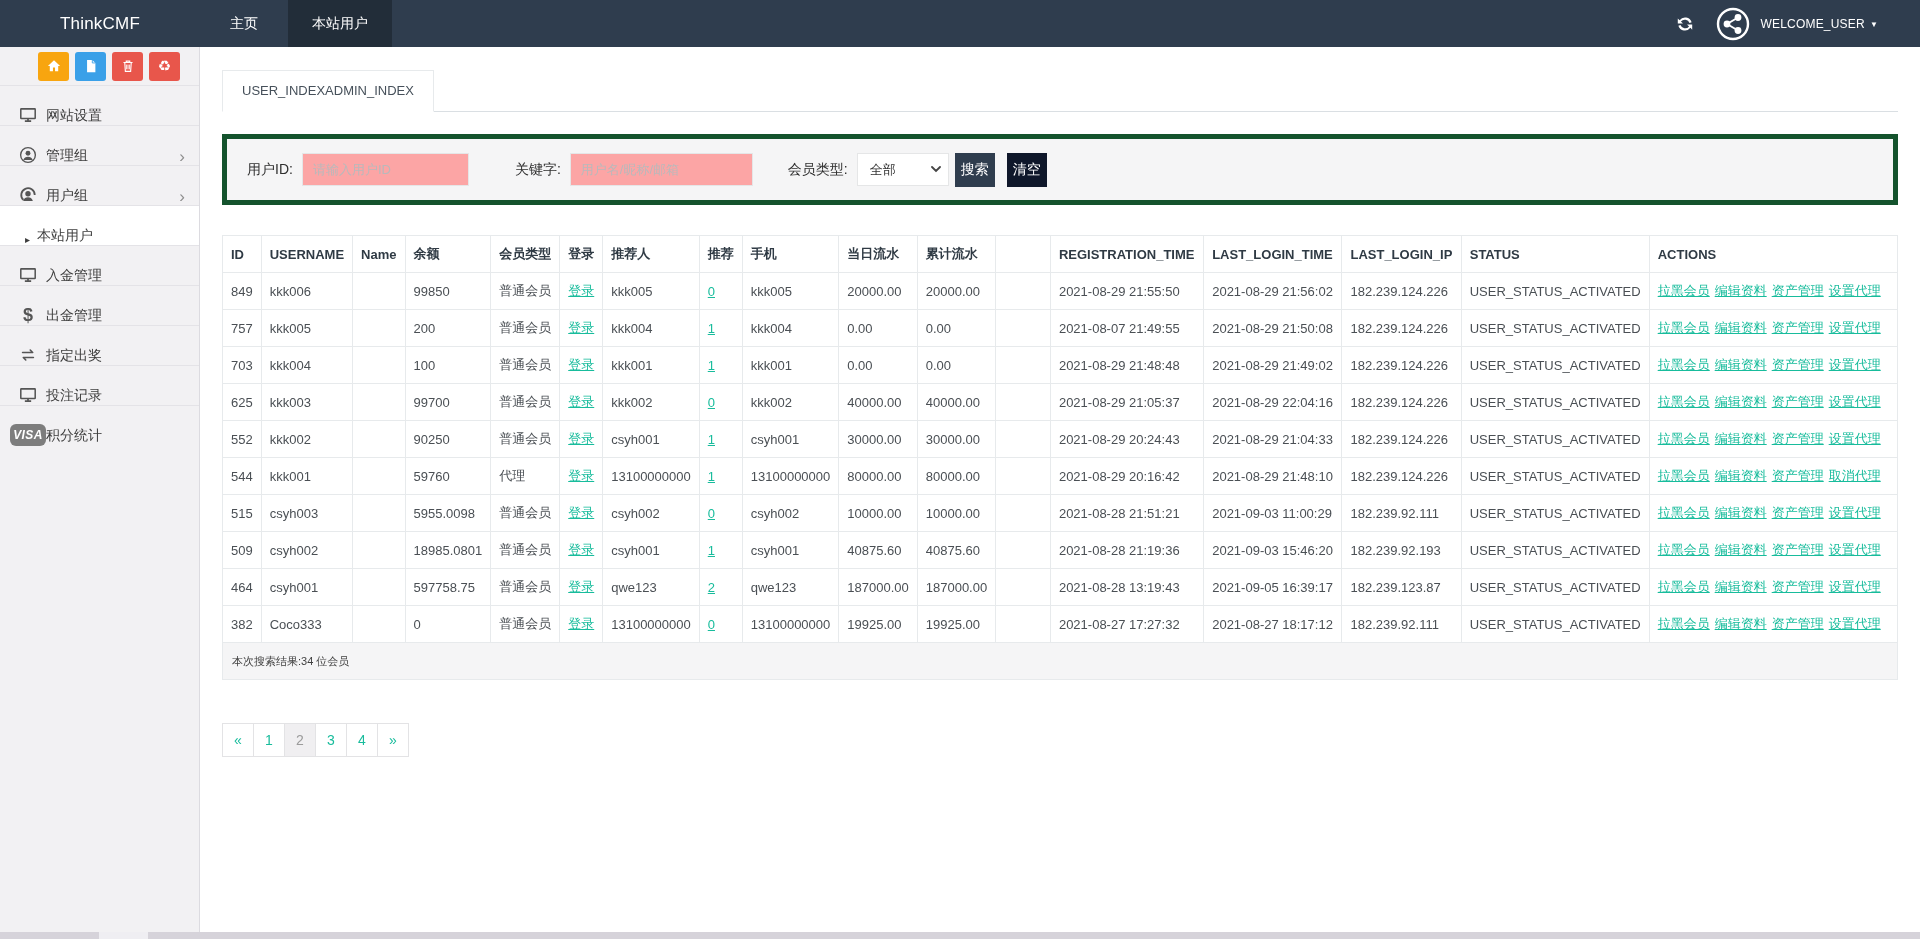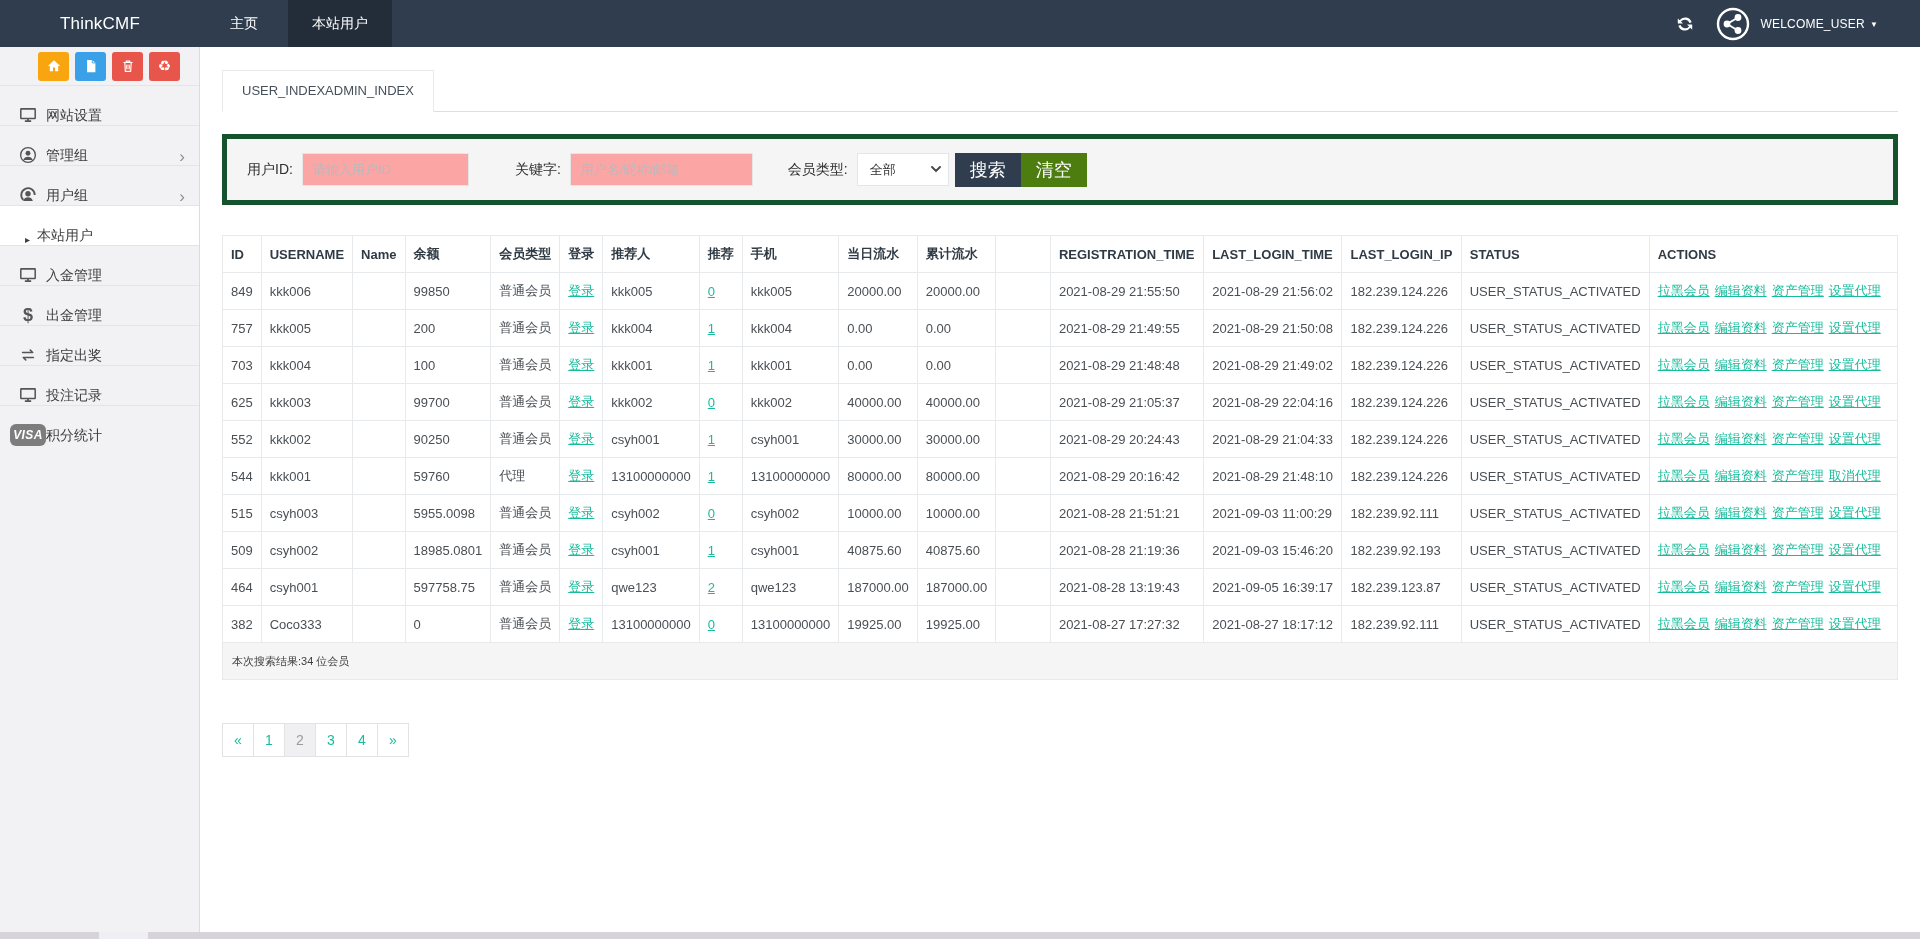--- a/index.html
+++ b/index.html
@@ -47,23 +47,23 @@
 
   .filter-panel { margin-top:22px; height:71px; background:#f5f5f6; border:5px solid #14532d; display:flex; align-items:center; padding-left:20px; font-size:14px; color:#2e2e2e; }
   .f-label { margin-right:9px; white-space:nowrap; }
   .f-input { height:33px; border:1px solid #e5e6e7; background:#fca5a5; font-size:13px; color:#555; padding:0 10px; outline:none; }
   .f-input::placeholder { color:#b9b9bb; }
   .input-userid { width:167px; margin-right:46px; }
   .input-keyword { width:183px; margin-right:35px; }
   .select-wrap { position:relative; margin-right:4px; }
   .f-select { width:92px; height:33px; border:1px solid #e5e6e7; background:#fff; font-size:13px; color:#333; padding:0 22px 0 12px; appearance:none; -webkit-appearance:none; outline:none; }
   .select-caret { position:absolute; right:8px; top:13px; pointer-events:none; display:flex; }
-  .btn { height:34px; padding:0 15px; border:none; font-size:18px; color:#fff; cursor:pointer; font-family:inherit; }
+  .btn { height:34px; padding:0 6px; border:none; font-size:14px; color:#fff; cursor:pointer; font-family:inherit; }
   .btn-search { background:#2f3d4e; margin-left:2px; }
-  .btn-clear { background:#4d7c0f; }
+  .btn-clear { background:#0f172a; margin-left:12px; }
 
   .table-wrap { margin-top:30px; }
   table.users { width:100%; border-collapse:collapse; table-layout:auto; }
   table.users th, table.users td { border:1px solid #e7eaec; height:37px; font-size:13px; padding:0 8px; text-align:left; white-space:nowrap; vertical-align:middle; }
   table.users th { color:#2f3a44; font-weight:bold; }
   table.users td { color:#4a4f54; }
   td.c-id, th.c-id { padding:0 4px; }
   a.tlink { color:#18bc9c; text-decoration:underline; cursor:pointer; }
   td.c-actions a.tlink { margin-right:5px; }
   .summary-bar { border:1px solid #e7eaec; border-top:none; background:#f5f5f6; height:37px; line-height:36px; font-size:11px; color:#3f3f3f; padding-left:9px; }
@@ -299,21 +299,21 @@
     <td></td>
     <td>200</td>
     <td>普通会员</td>
     <td><a class="tlink">登录</a></td>
     <td>kkk004</td>
     <td><a class="tlink">1</a></td>
     <td>kkk004</td>
     <td>0.00</td>
     <td>0.00</td>
     <td></td>
-    <td>2021-08-29 21:49:55</td>
+    <td>2021-08-07 21:49:55</td>
     <td>2021-08-29 21:50:08</td>
     <td>182.239.124.226</td>
     <td>USER_STATUS_ACTIVATED</td>
     <td class="c-actions"><a class="tlink">拉黑会员</a><a class="tlink">编辑资料</a><a class="tlink">资产管理</a><a class="tlink">设置代理</a></td>
   </tr>
 
   <tr>
     <td class="c-id">703</td>
     <td>kkk004</td>
     <td></td>

